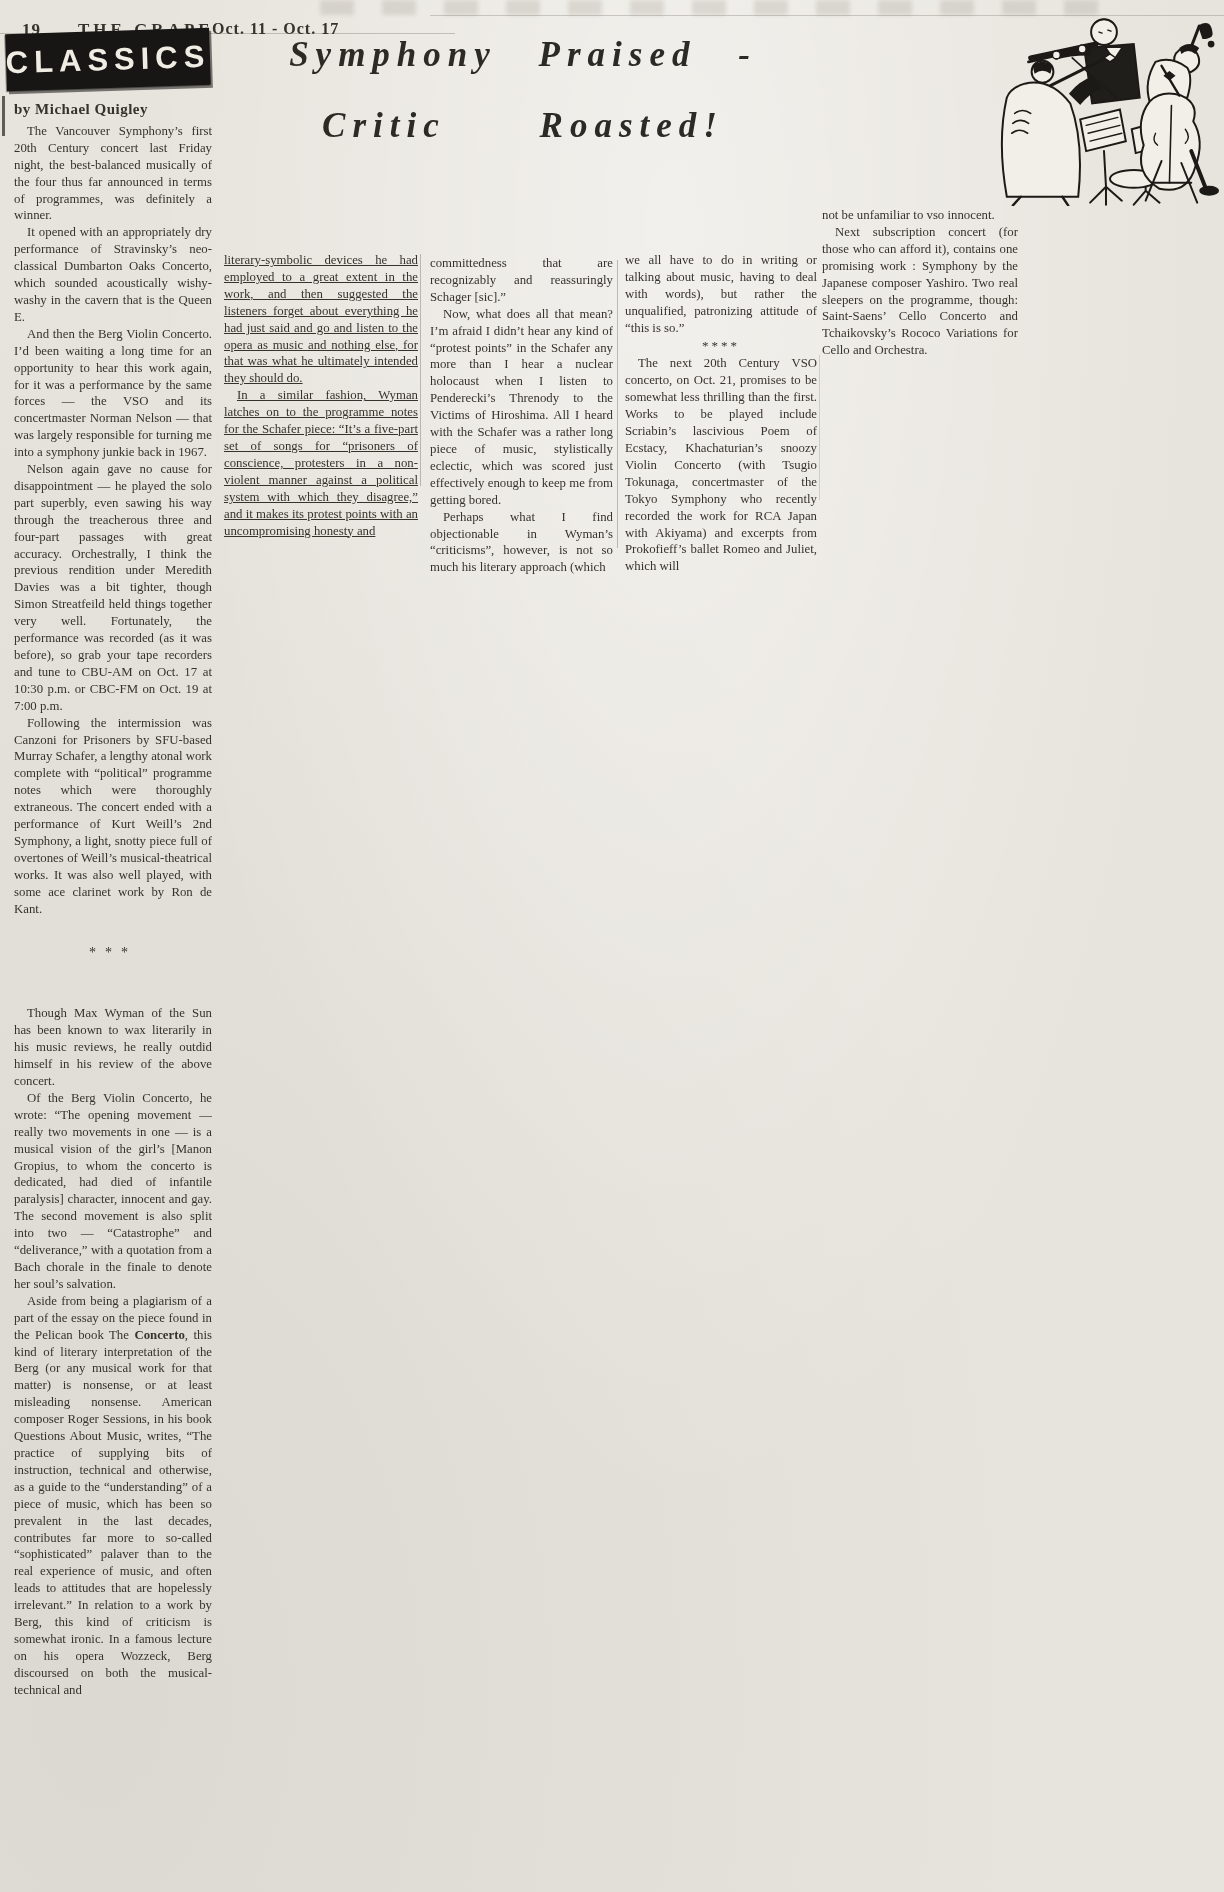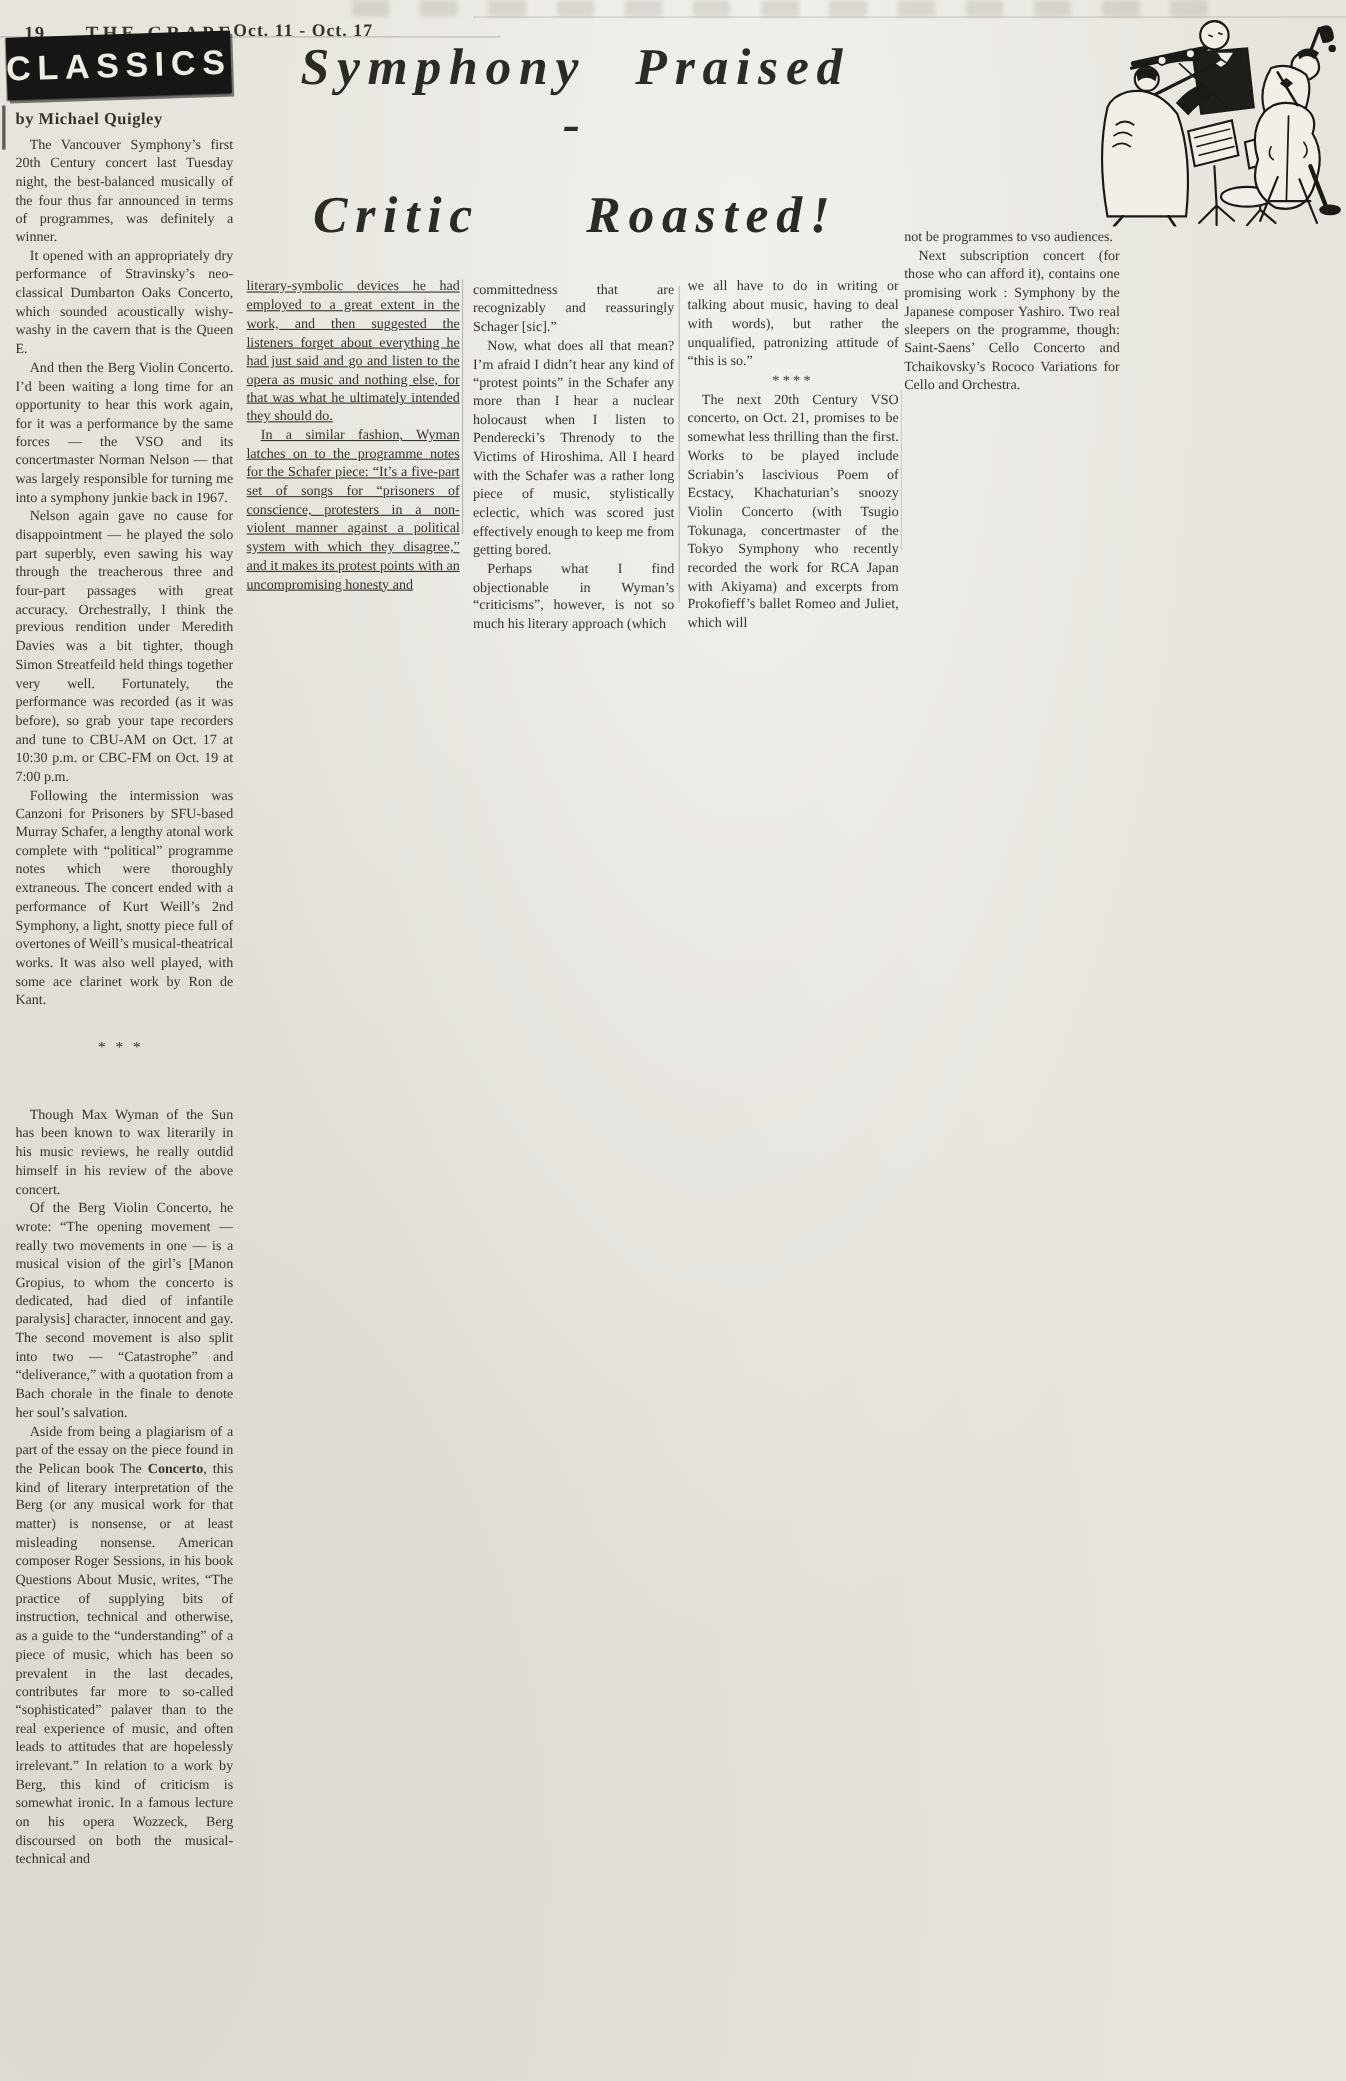--- a/index.html
+++ b/index.html
@@ -24,21 +24,21 @@
   .daterange{left:212px;top:20px;font-size:16px;font-weight:bold;letter-spacing:1px;}
 
   
   .banner{left:6px;top:31px;width:204px;height:57px;background:#171614;color:#efece4;
           transform:rotate(-1.8deg);display:flex;align-items:center;justify-content:center;
           font-family:"Liberation Sans", sans-serif;font-weight:bold;font-size:31px;letter-spacing:6px;
           box-shadow:2px 3px 0 rgba(23,22,20,.55), -1px 1px 0 rgba(23,22,20,.4);}
 
   
   .headline{left:212px;top:36px;width:580px;text-align:center;color:#2c2a24;}
-  .hl1,.hl2{font-style:italic;font-weight:bold;font-size:47px;letter-spacing:7px;line-height:1.1;padding-left:42px;}
+  .hl1,.hl2{font-style:italic;font-weight:bold;font-size:35px;letter-spacing:7px;line-height:1.1;padding-left:42px;}
   .hl1{word-spacing:26px;}
   .hl2{word-spacing:78px;margin-top:32px;}
 
   
   .illus{left:985px;top:2px;width:238px;height:204px;}
   .illus svg{width:100%;height:100%;}
 
   
   .col{font-size:12.8px;line-height:16.9px;text-align:justify;color:#36332d;overflow:hidden;}
   #col-1{left:14px;top:101px;width:198px;height:1791px;}
@@ -134,21 +134,21 @@
         <path d="M208,150 L222,186" stroke-width="4"></path>
         <ellipse cx="226" cy="190" rx="10" ry="5" fill="#1c1a17" stroke="none"></ellipse>
         <path d="M178,160 L162,200 M198,162 L214,202 M168,182 L208,182" stroke-width="2"></path>
       </g>
     </g>
   </svg>
 </div>
 
 <div class="abs col" id="col-1">
     <p class="blk byline">by Michael Quigley</p>
-    <p class="blk p">The Vancouver Symphony’s first 20th Century concert last Tuesday night, the best-balanced musically of the four thus far announced in terms of programmes, was definitely a winner.</p>
+    <p class="blk p">The Vancouver Symphony’s first 20th Century concert last Friday night, the best-balanced musically of the four thus far announced in terms of programmes, was definitely a winner.</p>
     <p class="blk p">It opened with an appropriately dry performance of Stravinsky’s neo-classical Dumbarton Oaks Concerto, which sounded acoustically wishy-washy in the cavern that is the Queen E.</p>
     <p class="blk p">And then the Berg Violin Concerto. I’d been waiting a long time for an opportunity to hear this work again, for it was a performance by the same forces — the VSO and its concertmaster Norman Nelson — that was largely responsible for turning me into a symphony junkie back in 1967.</p>
     <p class="blk p">Nelson again gave no cause for disappointment — he played the solo part superbly, even sawing his way through the treacherous three and four-part passages with great accuracy. Orchestrally, I think the previous rendition under Meredith Davies was a bit tighter, though Simon Streatfeild held things together very well. Fortunately, the performance was recorded (as it was before), so grab your tape recorders and tune to CBU-AM on Oct. 17 at 10:30 p.m. or CBC-FM on Oct. 19 at 7:00 p.m.</p>
     <p class="blk p">Following the intermission was Canzoni for Prisoners by SFU-based Murray Schafer, a lengthy atonal work complete with “political” programme notes which were thoroughly extraneous. The concert ended with a performance of Kurt Weill’s 2nd Symphony, a light, snotty piece full of overtones of Weill’s musical-theatrical works. It was also well played, with some ace clarinet work by Ron de Kant.</p>
     <p class="blk sep">***</p>
     <p class="blk p">Though Max Wyman of the Sun has been known to wax literarily in his music reviews, he really outdid himself in his review of the above concert.</p>
     <p class="blk p">Of the Berg Violin Concerto, he wrote: “The opening movement — really two movements in one — is a musical vision of the girl’s [Manon Gropius, to whom the concerto is dedicated, had died of infantile paralysis] character, innocent and gay. The second movement is also split into two — “Catastrophe” and “deliverance,” with a quotation from a Bach chorale in the finale to denote her soul’s salvation.</p>
     <p class="blk p">Aside from being a plagiarism of a part of the essay on the piece found in the Pelican book The <b>Concerto</b>, this kind of literary interpretation of the Berg (or any musical work for that matter) is nonsense, or at least misleading nonsense. American composer Roger Sessions, in his book Questions About Music, writes, “The practice of supplying bits of instruction, technical and otherwise, as a guide to the “understanding” of a piece of music, which has been so prevalent in the last decades, contributes far more to so-called “sophisticated” palaver than to the real experience of music, and often leads to attitudes that are hopelessly irrelevant.” In relation to a work by Berg, this kind of criticism is somewhat ironic. In a famous lecture on his opera Wozzeck, Berg discoursed on both the musical-technical and</p>
   </div>
 <div class="abs col" id="col-2">
@@ -159,19 +159,19 @@
     <p class="blk p ni">committedness that are recognizably and reassuringly Schager [sic].”</p>
     <p class="blk p">Now, what does all that mean? I’m afraid I didn’t hear any kind of “protest points” in the Schafer any more than I hear a nuclear holocaust when I listen to Penderecki’s Threnody to the Victims of Hiroshima. All I heard with the Schafer was a rather long piece of music, stylistically eclectic, which was scored just effectively enough to keep me from getting bored.</p>
     <p class="blk p">Perhaps what I find objectionable in Wyman’s “criticisms”, however, is not so much his literary approach (which</p>
   </div>
 <div class="abs col" id="col-4">
     <p class="blk p ni">we all have to do in writing or talking about music, having to deal with words), but rather the unqualified, patronizing attitude of “this is so.”</p>
     <p class="blk sep">****</p>
     <p class="blk p">The next 20th Century VSO concerto, on Oct. 21, promises to be somewhat less thrilling than the first. Works to be played include Scriabin’s lascivious Poem of Ecstacy, Khachaturian’s snoozy Violin Concerto (with Tsugio Tokunaga, concertmaster of the Tokyo Symphony who recently recorded the work for RCA Japan with Akiyama) and excerpts from Prokofieff’s ballet Romeo and Juliet, which will</p>
   </div>
 <div class="abs col" id="col-5">
-    <p class="blk p ni">not be programmes to vso audiences.</p>
+    <p class="blk p ni">not be unfamiliar to vso innocent.</p>
     <p class="blk p">Next subscription concert (for those who can afford it), contains one promising work : Symphony by the Japanese composer Yashiro. Two real sleepers on the programme, though: Saint-Saens’ Cello Concerto and Tchaikovsky’s Rococo Variations for Cello and Orchestra.</p>
   </div>
 
 <div class="abs vr vr1"></div>
 <div class="abs vr vr2"></div>
 <div class="abs vr vr3"></div>
 
 </body></html>

